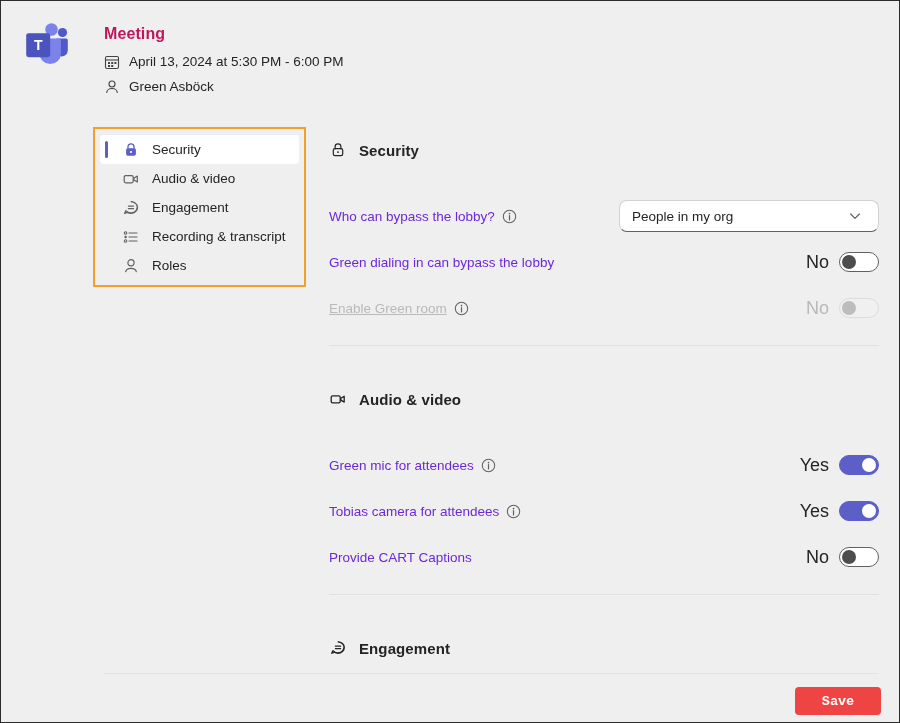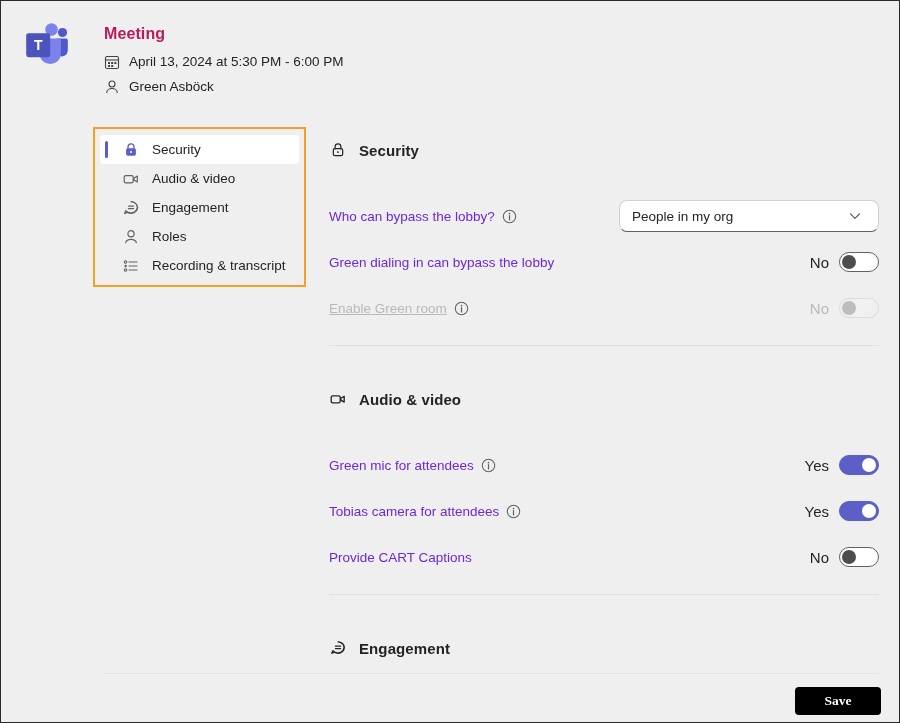--- a/index.html
+++ b/index.html
@@ -164,21 +164,21 @@
     margin-left: 7px;
     flex: 0 0 15px;
     display: block;
     cursor: pointer;
   }
   .control {
     display: flex;
     align-items: center;
   }
   .toggle-value {
-    font-size: 15px;
+    font-size: 18px;
     color: #242424;
     margin-right: 10px;
   }
   .setting-row.disabled .toggle-value { color: #b9b9b9; }
 
   
   .switch {
     position: relative;
     width: 40px;
     height: 20px;
@@ -273,25 +273,25 @@
     width: 775px;
     height: 1px;
     background: #e3e3e3;
   }
   .save-button {
     position: absolute;
     left: 794px;
     top: 686px;
     width: 86px;
     height: 28px;
-    background: #000000;
+    background: #ef4444;
     color: #ffffff;
     border: none;
     border-radius: 4px;
-    font-family: Liberation Serif, serif;
+    font-family: Liberation Mono, monospace;
     font-size: 13.5px;
     font-weight: bold;
     cursor: pointer;
     display: flex;
     align-items: center;
     justify-content: center;
   }
 </style>
 </head>
 <body>
@@ -372,39 +372,39 @@
             <line x1="6.4" y1="7.1" x2="11.6" y2="7.1" stroke="#616161" stroke-width="1.15" stroke-linecap="round"></line>
             <line x1="6.4" y1="9.6" x2="11.6" y2="9.6" stroke="#616161" stroke-width="1.15" stroke-linecap="round"></line>
           </svg>
         </span>
         <span class="nav-label">Engagement</span>
       </div>
 
       <div class="nav-item">
         <span class="nav-icon">
           <svg viewBox="0 0 18 18" width="18" height="18">
-            <circle cx="9" cy="5.8" r="3.1" fill="none" stroke="#616161" stroke-width="1.2"></circle>
-            <path d="M3.7,14.6 a5.4,4.1 0 0 1 10.6,0" fill="none" stroke="#616161" stroke-width="1.2" stroke-linecap="round"></path>
-          </svg>
-        </span>
-        <span class="nav-label">Roles</span>
-      </div>
-
-      <div class="nav-item">
-        <span class="nav-icon">
-          <svg viewBox="0 0 18 18" width="18" height="18">
             <circle cx="3.6" cy="5" r="1.25" fill="none" stroke="#616161" stroke-width="1.1"></circle>
             <circle cx="3.6" cy="9" r="1.25" fill="#616161"></circle>
             <circle cx="3.6" cy="13" r="1.25" fill="none" stroke="#616161" stroke-width="1.1"></circle>
             <line x1="7" y1="5" x2="15" y2="5" stroke="#616161" stroke-width="1.2" stroke-linecap="round"></line>
             <line x1="7" y1="9" x2="15" y2="9" stroke="#616161" stroke-width="1.2" stroke-linecap="round"></line>
             <line x1="7" y1="13" x2="15" y2="13" stroke="#616161" stroke-width="1.2" stroke-linecap="round"></line>
           </svg>
         </span>
         <span class="nav-label">Recording &amp; transcript</span>
+      </div>
+
+      <div class="nav-item">
+        <span class="nav-icon">
+          <svg viewBox="0 0 18 18" width="18" height="18">
+            <circle cx="9" cy="5.8" r="3.1" fill="none" stroke="#616161" stroke-width="1.2"></circle>
+            <path d="M3.7,14.6 a5.4,4.1 0 0 1 10.6,0" fill="none" stroke="#616161" stroke-width="1.2" stroke-linecap="round"></path>
+          </svg>
+        </span>
+        <span class="nav-label">Roles</span>
       </div>
 
     </nav>
   </div>
 
   <div class="content">
 
     <div class="section-head">
       <span class="section-icon">
         <svg viewBox="0 0 18 18" width="18" height="18">

